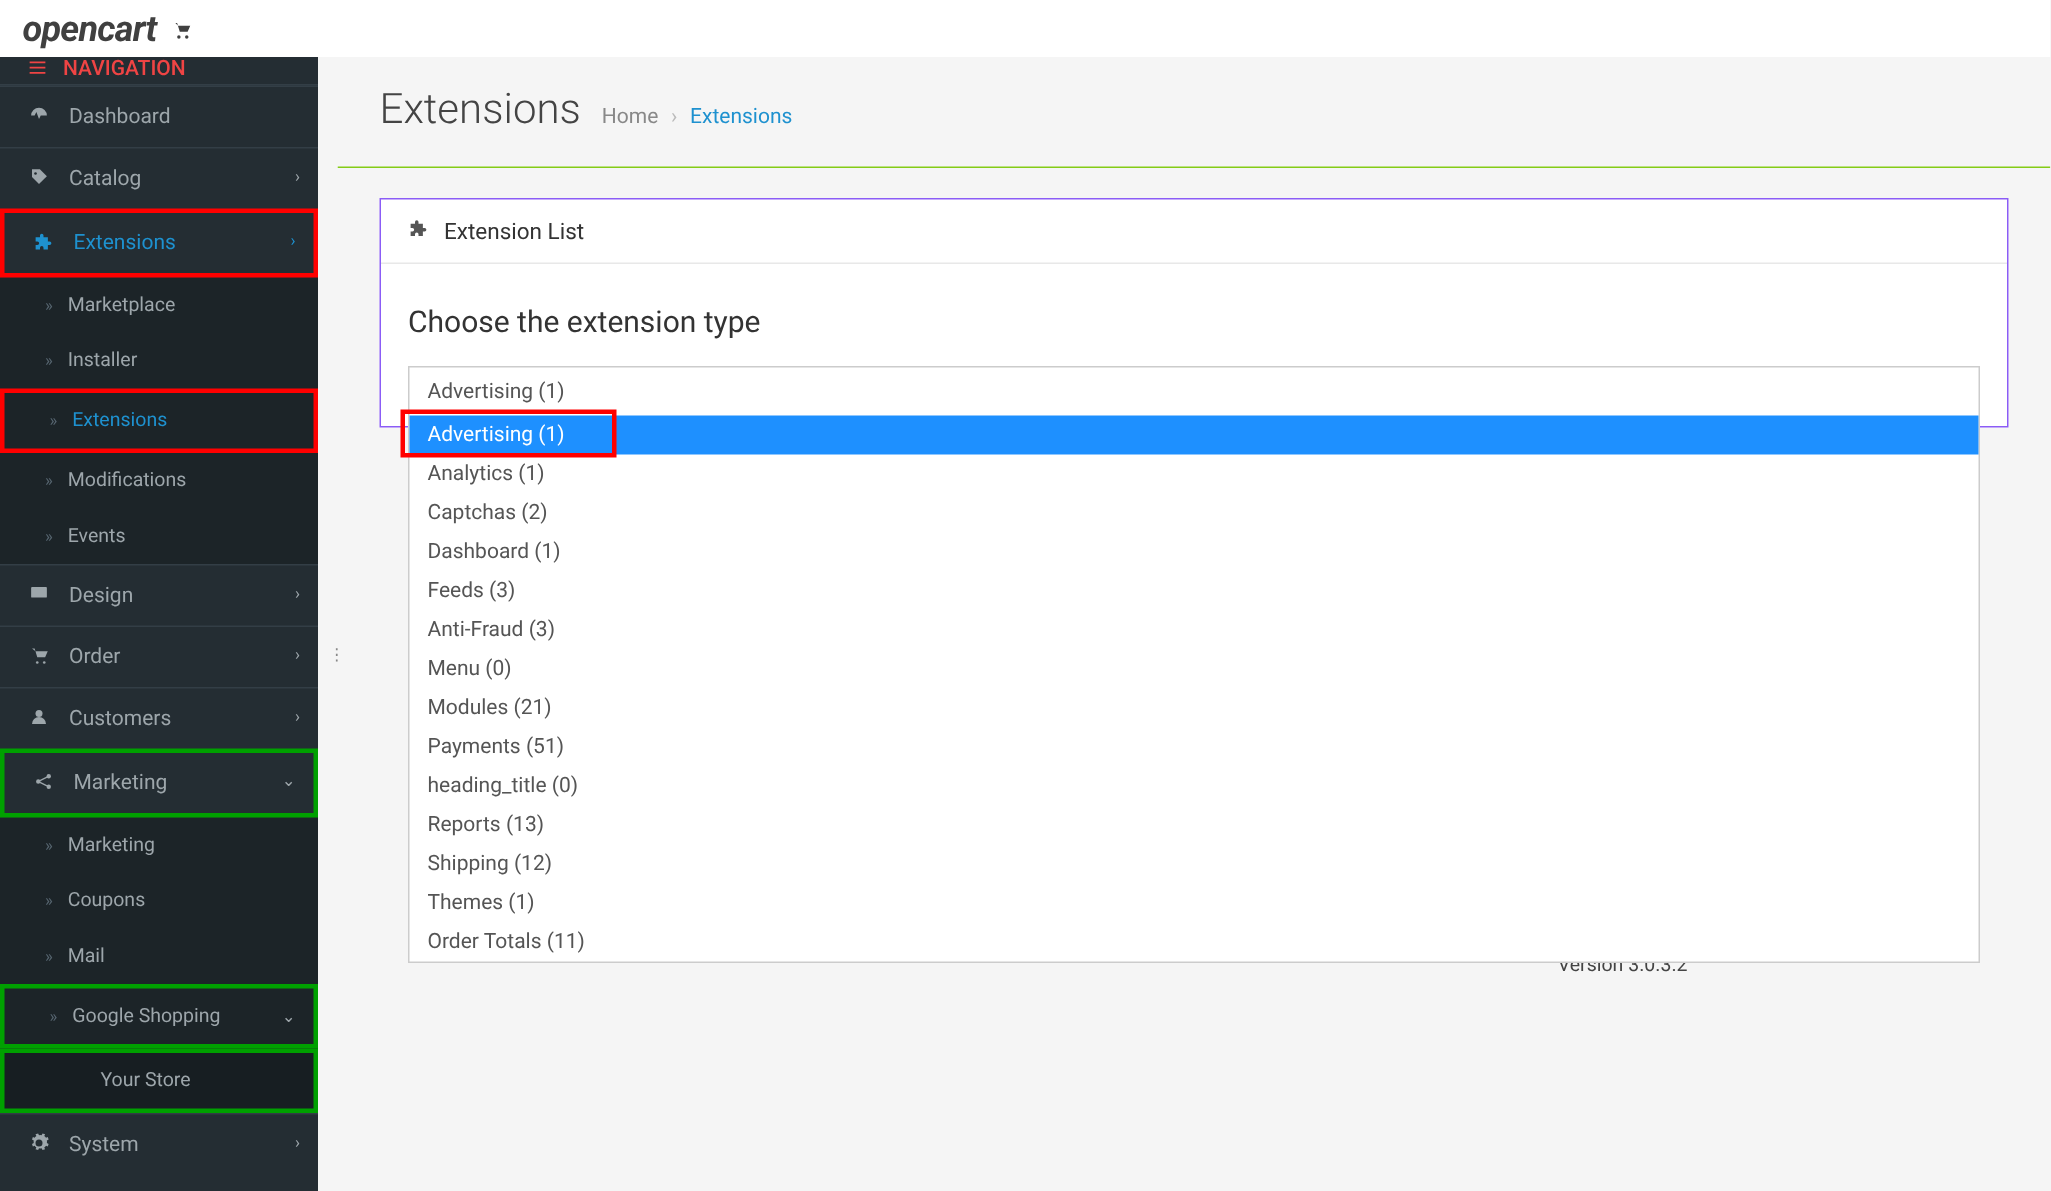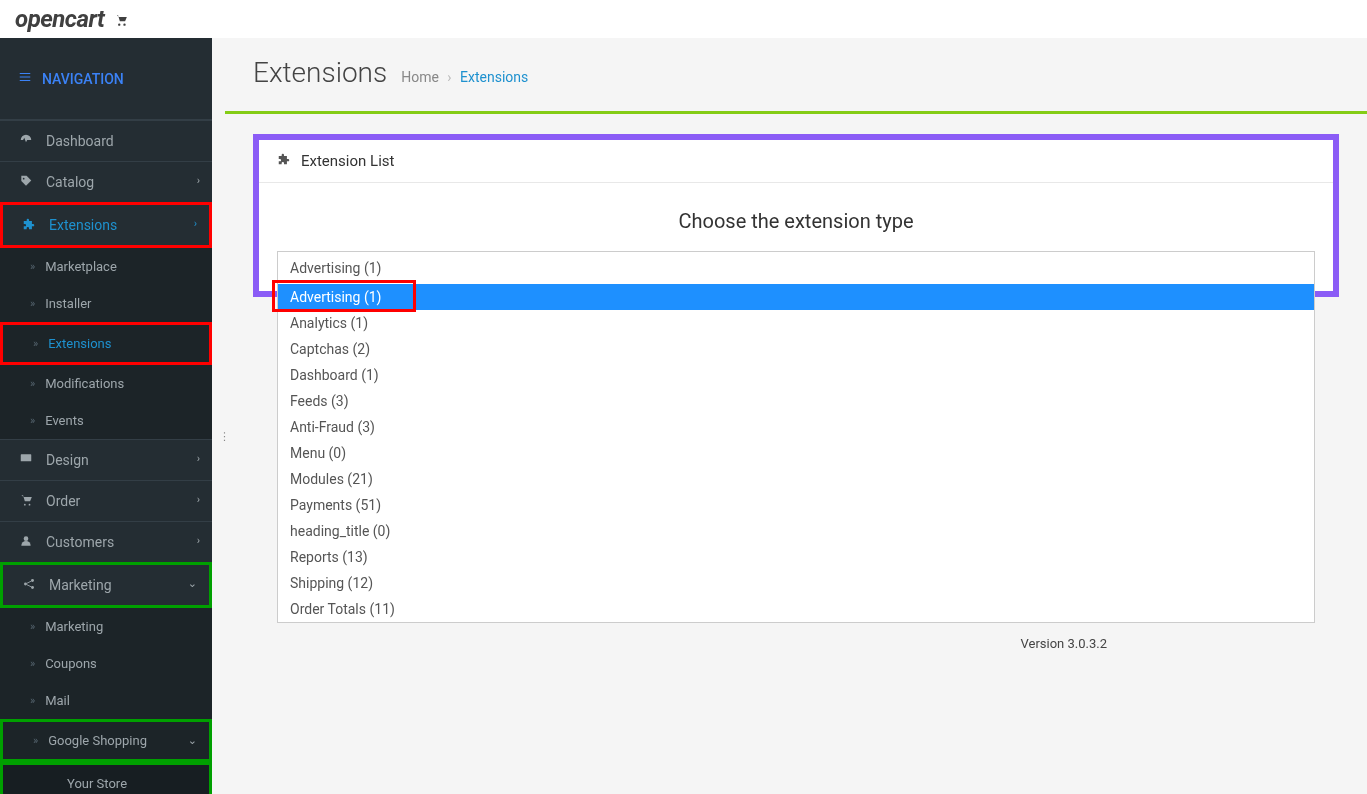--- a/index.html
+++ b/index.html
@@ -6,21 +6,21 @@
 body { background: #f5f5f5; width: 1367px; height: 794px; overflow: hidden; position: relative; }
 
 .header { background: #fff; height: 38px; display: flex; align-items: center; padding: 0 15px; }
 .logo { color: #404040; font-weight: bold; font-size: 24px; font-style: italic; letter-spacing: -0.5px; }
 .logo-shape { display: inline-block; margin-left: 4px; }
 
 .sidebar { width: 212px; background: #242d33; position: absolute; top: 38px; bottom: 0; left: 0; overflow-y: auto; color: #9da6ab; }
 .sidebar::-webkit-scrollbar { width: 6px; }
 .sidebar::-webkit-scrollbar-thumb { background: #555; }
 
-.nav-header { padding: 32px 18px; color: #3b82f6; font-size: 14px; font-weight: 500; display: flex; align-items: center; gap: 10px; border-bottom: 1px solid #333e46; }
+.nav-header { padding: 0 18px; color: #ef4444; font-size: 14px; font-weight: 500; display: flex; gap: 10px; border-bottom: 1px solid #333e46; }
 
 .nav-item { display: flex; padding: 12px 18px; font-size: 14px; cursor: pointer; border-top: 1px solid #333e46; position: relative; }
 .nav-item.active { color: #1e91cf; }
 .nav-item .icon { width: 16px; margin-right: 12px; display: inline-flex; justify-content: center; }
 .nav-item .chevron { position: absolute; right: 12px; font-size: 11px; }
 .nav-item.expanded .chevron { }
 
 .nav-sub { background: #1c2428; }
 .nav-sub-item { display: flex; align-items: center; padding: 11px 18px 11px 30px; font-size: 13px; cursor: pointer; position: relative; }
 .nav-sub-item.active { color: #1e91cf; }
@@ -28,44 +28,44 @@
 .nav-sub-item .chevron { position: absolute; right: 12px; font-size: 11px; }
 
 .nav-sub2 { background: #171e22; }
 .nav-sub2-item { padding: 11px 18px 11px 64px; font-size: 13px; cursor: pointer; }
 
 .highlight-red { border: 3px solid #ff0000; }
 .highlight-green { border: 3px solid #00a000; }
 
 .main { position: absolute; left: 225px; right: 0; top: 38px; bottom: 0; overflow: auto; }
 
-.page-header { padding: 18px 28px 22px 28px; border-bottom: 3px solid #84cc16; }
+.page-header { padding: 18px 28px 22px 28px; border-bottom: 1px solid #84cc16; }
 .page-title { font-size: 28px; font-weight: 300; color: #444; display: inline-block; margin-right: 10px; }
 .breadcrumb { display: inline-block; font-size: 14px; color: #888; }
 .breadcrumb a { color: #1e91cf; text-decoration: none; }
 .breadcrumb .sep { margin: 0 5px; color: #bbb; }
 
-.panel { margin: 20px 28px; background: #fff; border: 6px solid #8b5cf6; }
+.panel { margin: 20px 28px; background: #fff; border: 1px solid #8b5cf6; }
 .panel-head { padding: 12px 18px; border-bottom: 1px solid #e8e8e8; display: flex; align-items: center; gap: 10px; font-size: 15px; color: #333; }
 .panel-body { padding: 18px 18px 40px 18px; }
-.panel-subtitle { font-size: 20px; color: #333; margin: 8px 0 18px 0; font-weight: 400; text-align: center; }
+.panel-subtitle { font-size: 20px; color: #333; margin: 8px 0 18px 0; font-weight: 400; }
 
 .select-wrap { position: relative; margin-top: 10px; }
 
 .dropdown { position: absolute; left: 0; right: 0; top: 0; background: #fff; border: 1px solid #cccccc; z-index: 5; }
 .dropdown-selected { padding: 8px 12px; font-size: 14px; color: #555; }
 .dropdown-list { }
 .dropdown-item { padding: 5px 12px; font-size: 14px; color: #555; cursor: pointer; }
 .dropdown-item.selected { background: #1e90ff; color: #fff; }
 .dd-red-box { position: absolute; border: 3px solid #ff0000; pointer-events: none; left: -6px; top: 28px; width: 144px; height: 32px; }
 
 .ghost-card { position: absolute; left: 0; top: 90px; width: 30px; border: 1px solid #e0e0e0; border-right: none; background: #fff; }
 .ghost-card .row { padding: 10px 8px; font-size: 13px; color: #444; border-bottom: 1px solid #e8e8e8; font-weight: 600; }
 
-.footer-version { position: absolute; right: 260px; top: 598px; font-size: 13px; color: #444; }
+.footer-version { position: absolute; right: 242px; top: 598px; font-size: 13px; color: #444; }
 
 .resize-handle { position: absolute; left: 219px; top: 430px; font-size: 11px; color: #888; }
 
 svg.ico { width: 14px; height: 14px; fill: currentColor; }
 </style>
 </head>
 <body>
 
 <div class="header">
   <span class="logo">
@@ -266,20 +266,21 @@
               <div class="dropdown-item">Captchas (2)</div>
               <div class="dropdown-item">Dashboard (1)</div>
               <div class="dropdown-item">Feeds (3)</div>
               <div class="dropdown-item">Anti-Fraud (3)</div>
               <div class="dropdown-item">Menu (0)</div>
               <div class="dropdown-item">Modules (21)</div>
               <div class="dropdown-item">Payments (51)</div>
               <div class="dropdown-item">heading_title (0)</div>
               <div class="dropdown-item">Reports (13)</div>
               <div class="dropdown-item">Shipping (12)</div>
+              <div class="dropdown-item">Themes (1)</div>
               <div class="dropdown-item">Order Totals (11)</div>
             </div>
           <div class="dd-red-box"></div>
         </div>
       </div>
     </div>
   </div>
 
   <div class="footer-version">Version 3.0.3.2</div>
 </div>

